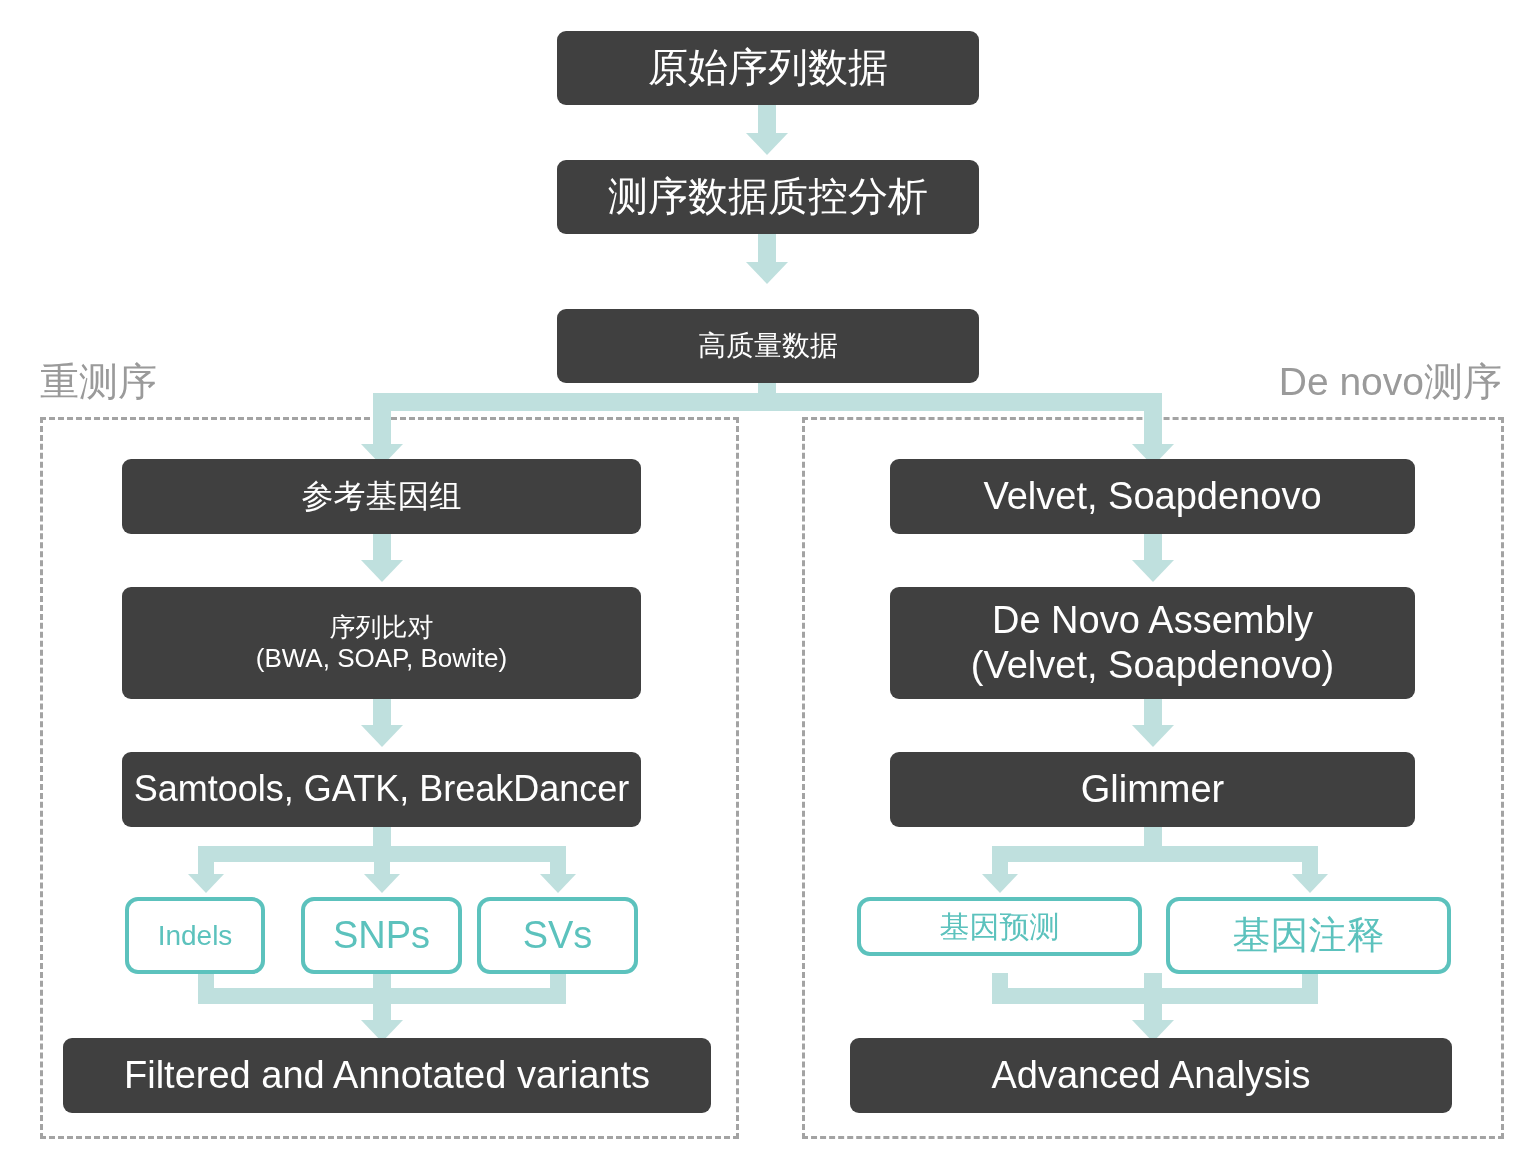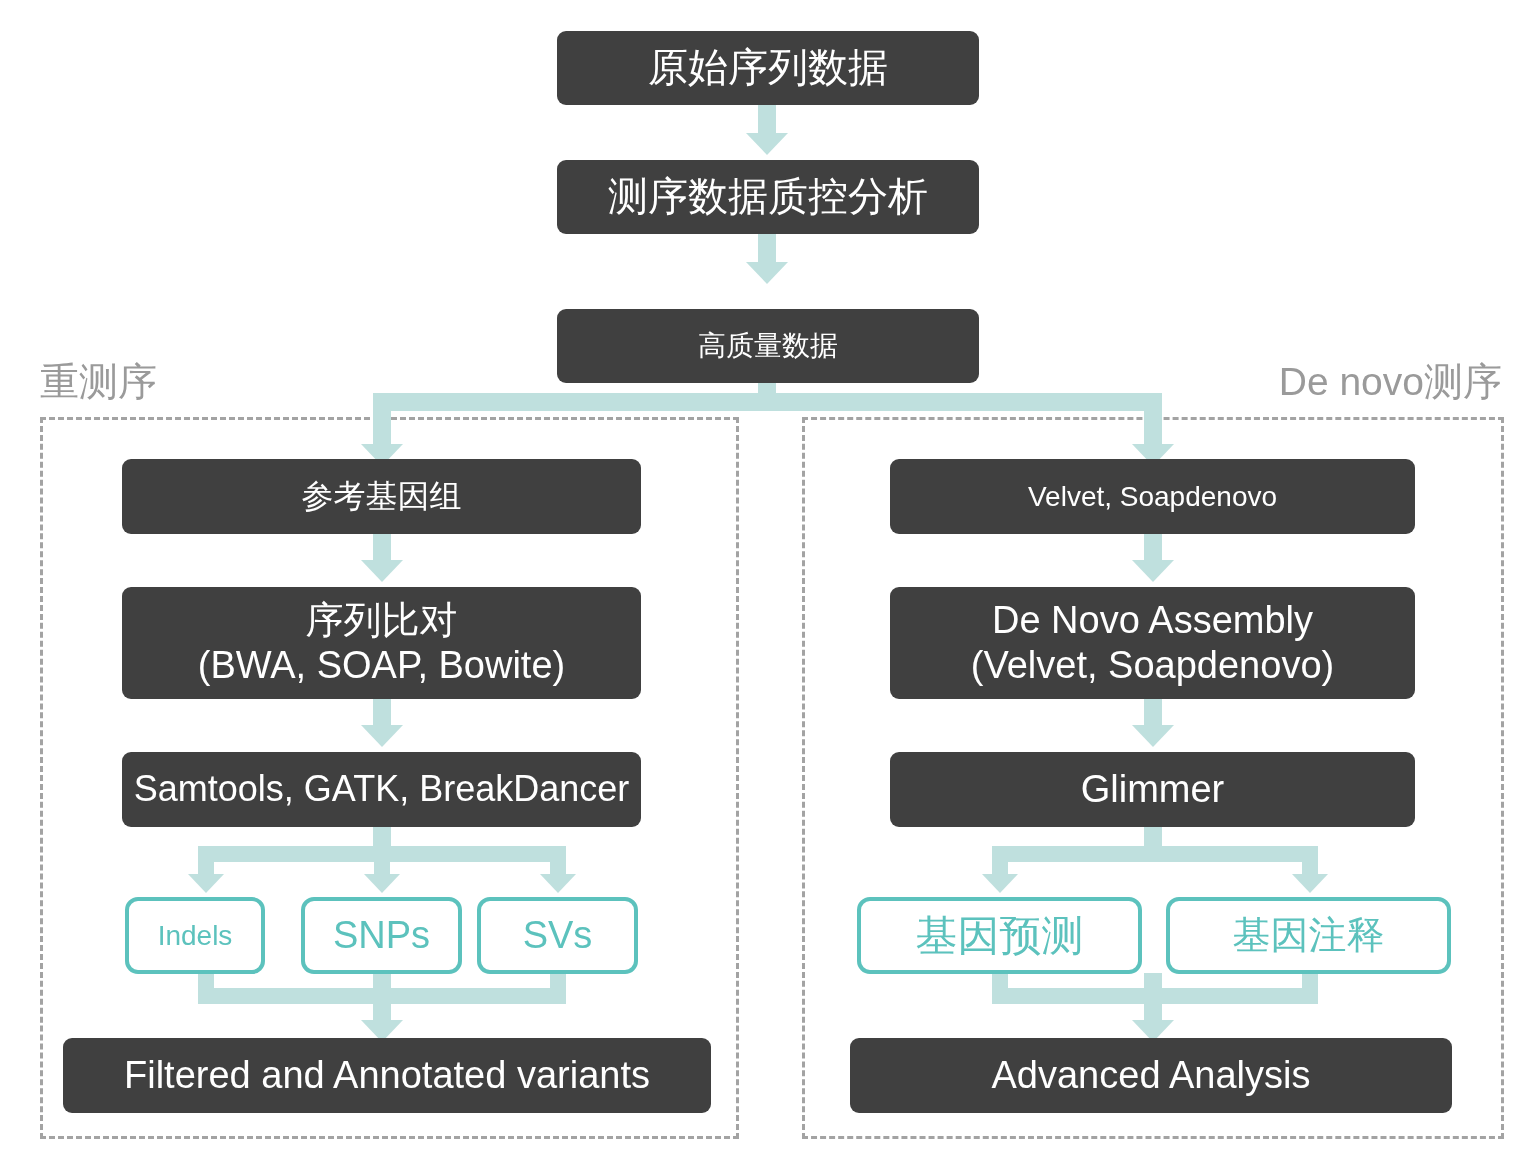--- a/index.html
+++ b/index.html
@@ -140,36 +140,36 @@
   <div class="arrowhead" style="left:1132px; top:1020px;"></div>
 
   <div class="node filled" style="left:557px; top:31px; width:422px; height:74px; font-size:40px;">原始序列数据</div>
 
   <div class="node filled" style="left:557px; top:160px; width:422px; height:74px; font-size:40px;">测序数据质控分析</div>
 
   <div class="node filled" style="left:557px; top:289px; width:422px; height:74px; font-size:28px;margin-top:20px;">高质量数据</div>
 
   <div class="node filled" style="left:122px; top:459px; width:519px; height:75px; font-size:32px;">参考基因组</div>
 
-  <div class="node filled" style="left:122px; top:587px; width:519px; height:112px; font-size:38px;">序列比对
+  <div class="node filled" style="left:122px; top:587px; width:519px; height:112px; font-size:26px;">序列比对
 (BWA, SOAP, Bowite)</div>
 
   <div class="node filled" style="left:122px; top:752px; width:519px; height:75px; font-size:36px;">Samtools, GATK, BreakDancer</div>
 
   <div class="node outline" style="left:125px; top:897px; width:140px; height:77px; font-size:28px;">Indels</div>
   <div class="node outline" style="left:301px; top:897px; width:161px; height:77px; font-size:38px;">SNPs</div>
   <div class="node outline" style="left:477px; top:897px; width:161px; height:77px; font-size:38px;">SVs</div>
 
   <div class="node filled" style="left:63px; top:1038px; width:648px; height:75px; font-size:38px;">Filtered and Annotated variants</div>
 
-  <div class="node filled" style="left:890px; top:459px; width:525px; height:75px; font-size:28px;">Velvet, Soapdenovo</div>
+  <div class="node filled" style="left:890px; top:459px; width:525px; height:75px; font-size:38px;">Velvet, Soapdenovo</div>
 
   <div class="node filled" style="left:890px; top:587px; width:525px; height:112px; font-size:38px;">De Novo Assembly
 (Velvet, Soapdenovo)</div>
 
   <div class="node filled" style="left:890px; top:752px; width:525px; height:75px; font-size:38px;">Glimmer</div>
 
-  <div class="node outline" style="left:857px; top:897px; width:285px; height:77px; font-size:42px;text-align:right;">基因预测</div>
+  <div class="node outline" style="left:857px; top:897px; width:285px; height:59px; font-size:30px;text-align:right;">基因预测</div>
   <div class="node outline" style="left:1166px; top:897px; width:285px; height:77px; font-size:38px;">基因注释</div>
 
   <div class="node filled" style="left:850px; top:1038px; width:602px; height:75px; font-size:38px;">Advanced Analysis</div>
 
 </div>
 
 </body></html>

